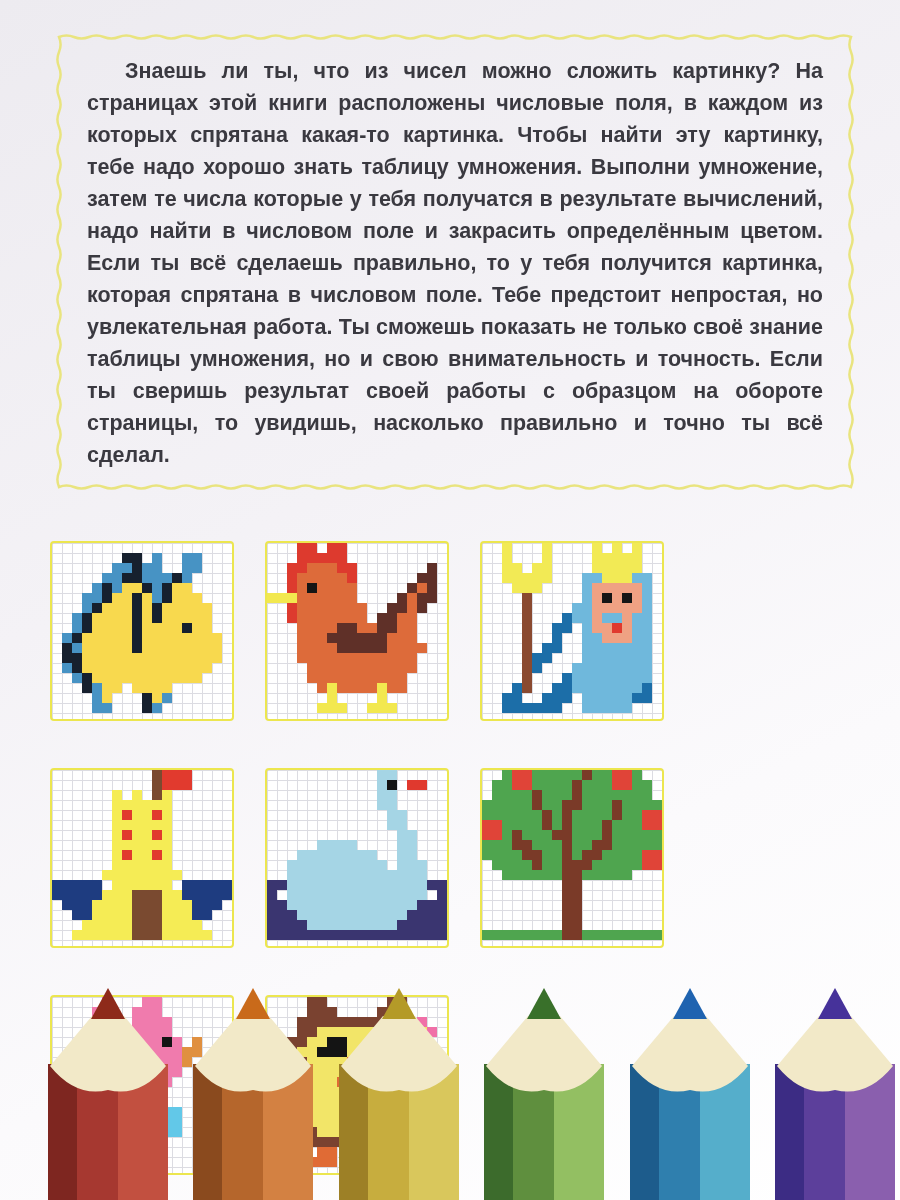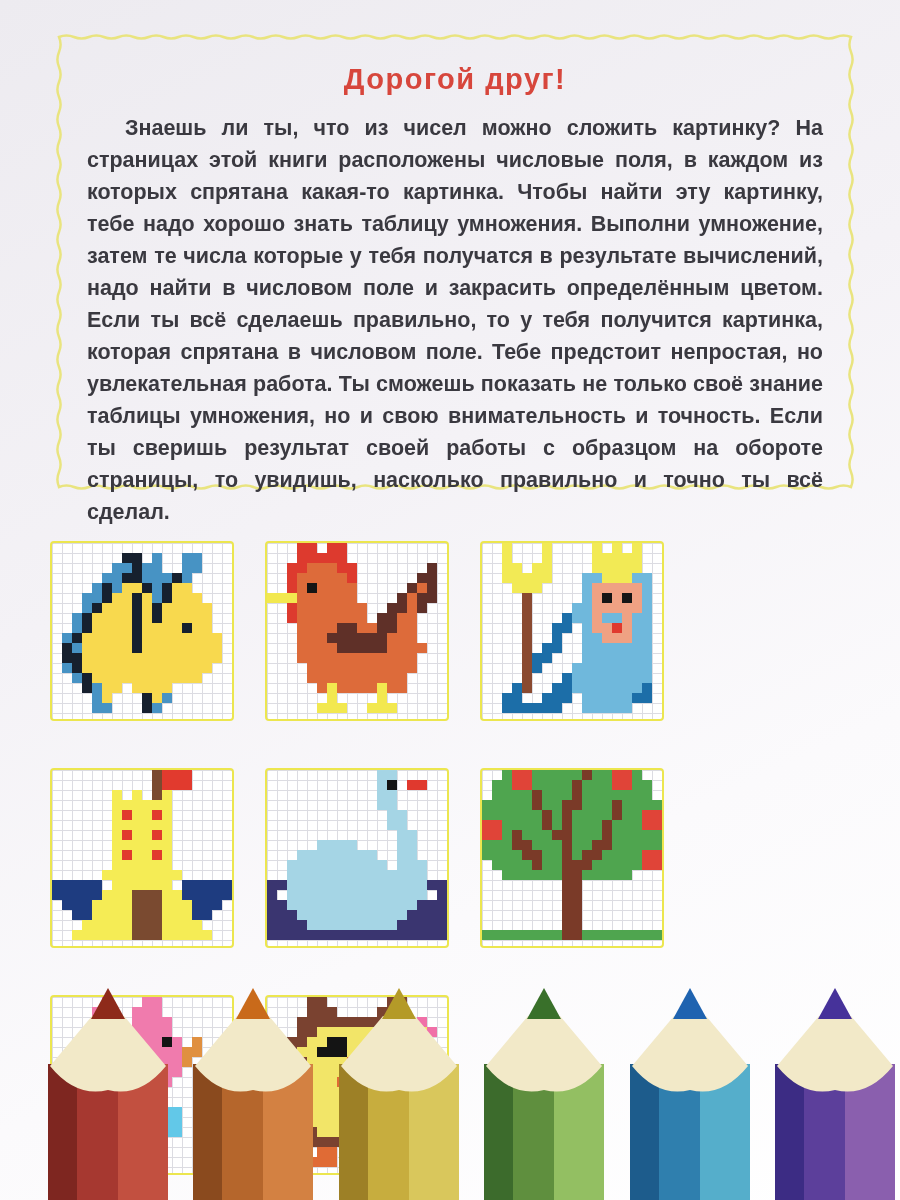--- a/index.html
+++ b/index.html
@@ -42,21 +42,20 @@
   .pwood{position:absolute;left:0;top:0;width:120px;height:118px}
 </style>
 </head>
 <body>
 
 <div class="intro-box">
   <svg class="intro-frame" viewBox="0 0 800 458">
     <path id="wavy-path" fill="none" stroke-width="2.5" d="M4 4Q11.5 0.7999999999999998 18.9 4Q26.4 7.2 33.9 4Q41.4 0.7999999999999998 48.8 4Q56.3 7.2 63.8 4Q71.2 0.7999999999999998 78.7 4Q86.2 7.2 93.7 4Q101.1 0.7999999999999998 108.6 4Q116.1 7.2 123.5 4Q131.0 0.7999999999999998 138.5 4Q146.0 7.2 153.4 4Q160.9 0.7999999999999998 168.4 4Q175.8 7.2 183.3 4Q190.8 0.7999999999999998 198.3 4Q205.7 7.2 213.2 4Q220.7 0.7999999999999998 228.2 4Q235.6 7.2 243.1 4Q250.6 0.7999999999999998 258.0 4Q265.5 7.2 273.0 4Q280.5 0.7999999999999998 287.9 4Q295.4 7.2 302.9 4Q310.3 0.7999999999999998 317.8 4Q325.3 7.2 332.8 4Q340.2 0.7999999999999998 347.7 4Q355.2 7.2 362.6 4Q370.1 0.7999999999999998 377.6 4Q385.1 7.2 392.5 4Q400.0 0.7999999999999998 407.5 4Q414.9 7.2 422.4 4Q429.9 0.7999999999999998 437.4 4Q444.8 7.2 452.3 4Q459.8 0.7999999999999998 467.2 4Q474.7 7.2 482.2 4Q489.7 0.7999999999999998 497.1 4Q504.6 7.2 512.1 4Q519.5 0.7999999999999998 527.0 4Q534.5 7.2 542.0 4Q549.4 0.7999999999999998 556.9 4Q564.4 7.2 571.8 4Q579.3 0.7999999999999998 586.8 4Q594.3 7.2 601.7 4Q609.2 0.7999999999999998 616.7 4Q624.2 7.2 631.6 4Q639.1 0.7999999999999998 646.6 4Q654.0 7.2 661.5 4Q669.0 0.7999999999999998 676.5 4Q683.9 7.2 691.4 4Q698.9 0.7999999999999998 706.3 4Q713.8 7.2 721.3 4Q728.8 0.7999999999999998 736.2 4Q743.7 7.2 751.2 4Q758.6 0.7999999999999998 766.1 4Q773.6 7.2 781.1 4Q788.5 0.7999999999999998 796.0 4Q792.8 11.5 796 19.0Q799.2 26.5 796 34.0Q792.8 41.5 796 49.0Q799.2 56.5 796 64.0Q792.8 71.5 796 79.0Q799.2 86.5 796 94.0Q792.8 101.5 796 109.0Q799.2 116.5 796 124.0Q792.8 131.5 796 139.0Q799.2 146.5 796 154.0Q792.8 161.5 796 169.0Q799.2 176.5 796 184.0Q792.8 191.5 796 199.0Q799.2 206.5 796 214.0Q792.8 221.5 796 229.0Q799.2 236.5 796 244.0Q792.8 251.5 796 259.0Q799.2 266.5 796 274.0Q792.8 281.5 796 289.0Q799.2 296.5 796 304.0Q792.8 311.5 796 319.0Q799.2 326.5 796 334.0Q792.8 341.5 796 349.0Q799.2 356.5 796 364.0Q792.8 371.5 796 379.0Q799.2 386.5 796 394.0Q792.8 401.5 796 409.0Q799.2 416.5 796 424.0Q792.8 431.5 796 439.0Q799.2 446.5 796 454.0Q788.5 450.8 781.1 454Q773.6 457.2 766.1 454Q758.6 450.8 751.2 454Q743.7 457.2 736.2 454Q728.8 450.8 721.3 454Q713.8 457.2 706.3 454Q698.9 450.8 691.4 454Q683.9 457.2 676.5 454Q669.0 450.8 661.5 454Q654.0 457.2 646.6 454Q639.1 450.8 631.6 454Q624.2 457.2 616.7 454Q609.2 450.8 601.7 454Q594.3 457.2 586.8 454Q579.3 450.8 571.8 454Q564.4 457.2 556.9 454Q549.4 450.8 542.0 454Q534.5 457.2 527.0 454Q519.5 450.8 512.1 454Q504.6 457.2 497.1 454Q489.7 450.8 482.2 454Q474.7 457.2 467.2 454Q459.8 450.8 452.3 454Q444.8 457.2 437.4 454Q429.9 450.8 422.4 454Q414.9 457.2 407.5 454Q400.0 450.8 392.5 454Q385.1 457.2 377.6 454Q370.1 450.8 362.6 454Q355.2 457.2 347.7 454Q340.2 450.8 332.8 454Q325.3 457.2 317.8 454Q310.3 450.8 302.9 454Q295.4 457.2 287.9 454Q280.5 450.8 273.0 454Q265.5 457.2 258.0 454Q250.6 450.8 243.1 454Q235.6 457.2 228.2 454Q220.7 450.8 213.2 454Q205.7 457.2 198.3 454Q190.8 450.8 183.3 454Q175.8 457.2 168.4 454Q160.9 450.8 153.4 454Q146.0 457.2 138.5 454Q131.0 450.8 123.5 454Q116.1 457.2 108.6 454Q101.1 450.8 93.7 454Q86.2 457.2 78.7 454Q71.2 450.8 63.8 454Q56.3 457.2 48.8 454Q41.4 450.8 33.9 454Q26.4 457.2 18.9 454Q11.5 450.8 4.0 454Q0.7999999999999998 446.5 4 439.0Q7.2 431.5 4 424.0Q0.7999999999999998 416.5 4 409.0Q7.2 401.5 4 394.0Q0.7999999999999998 386.5 4 379.0Q7.2 371.5 4 364.0Q0.7999999999999998 356.5 4 349.0Q7.2 341.5 4 334.0Q0.7999999999999998 326.5 4 319.0Q7.2 311.5 4 304.0Q0.7999999999999998 296.5 4 289.0Q7.2 281.5 4 274.0Q0.7999999999999998 266.5 4 259.0Q7.2 251.5 4 244.0Q0.7999999999999998 236.5 4 229.0Q7.2 221.5 4 214.0Q0.7999999999999998 206.5 4 199.0Q7.2 191.5 4 184.0Q0.7999999999999998 176.5 4 169.0Q7.2 161.5 4 154.0Q0.7999999999999998 146.5 4 139.0Q7.2 131.5 4 124.0Q0.7999999999999998 116.5 4 109.0Q7.2 101.5 4 94.0Q0.7999999999999998 86.5 4 79.0Q7.2 71.5 4 64.0Q0.7999999999999998 56.5 4 49.0Q7.2 41.5 4 34.0Q0.7999999999999998 26.5 4 19.0Q7.2 11.5 4 4.0Z" stroke="#e9e47f"></path>
   </svg>
   <div class="intro-content">
-    <h1 class="page-title">Дорогой друг!</h1>
     <p class="intro-text">Знаешь ли ты, что из чисел можно сложить картинку? На страницах этой книги расположены числовые поля, в каждом из которых спрятана какая-то картинка. Чтобы найти эту картинку, тебе надо хорошо знать таблицу умножения. Выполни умножение, затем те числа которые у тебя получатся в результате вычислений, надо найти в числовом поле и закрасить определённым цветом. Если ты всё сделаешь правильно, то у тебя получится картинка, которая спрятана в числовом поле. Тебе предстоит непростая, но увлекательная работа. Ты сможешь показать не только своё знание таблицы умножения, но и свою внимательность и точность. Если ты сверишь результат своей работы с образцом на обороте страницы, то увидишь, насколько правильно и точно ты всё сделал.</p>
   </div>
 </div>
 
 <div class="tiles">
   <div class="tile">
       <div class="sprite">
         <div style="position: absolute; left: 70px; top: 10px; width: 10px; height: 10px; background: rgb(22, 32, 46);"></div>
         <div style="position: absolute; left: 80px; top: 10px; width: 10px; height: 10px; background: rgb(22, 32, 46);"></div>
         <div style="position: absolute; left: 100px; top: 10px; width: 10px; height: 10px; background: rgb(71, 147, 196);"></div>

